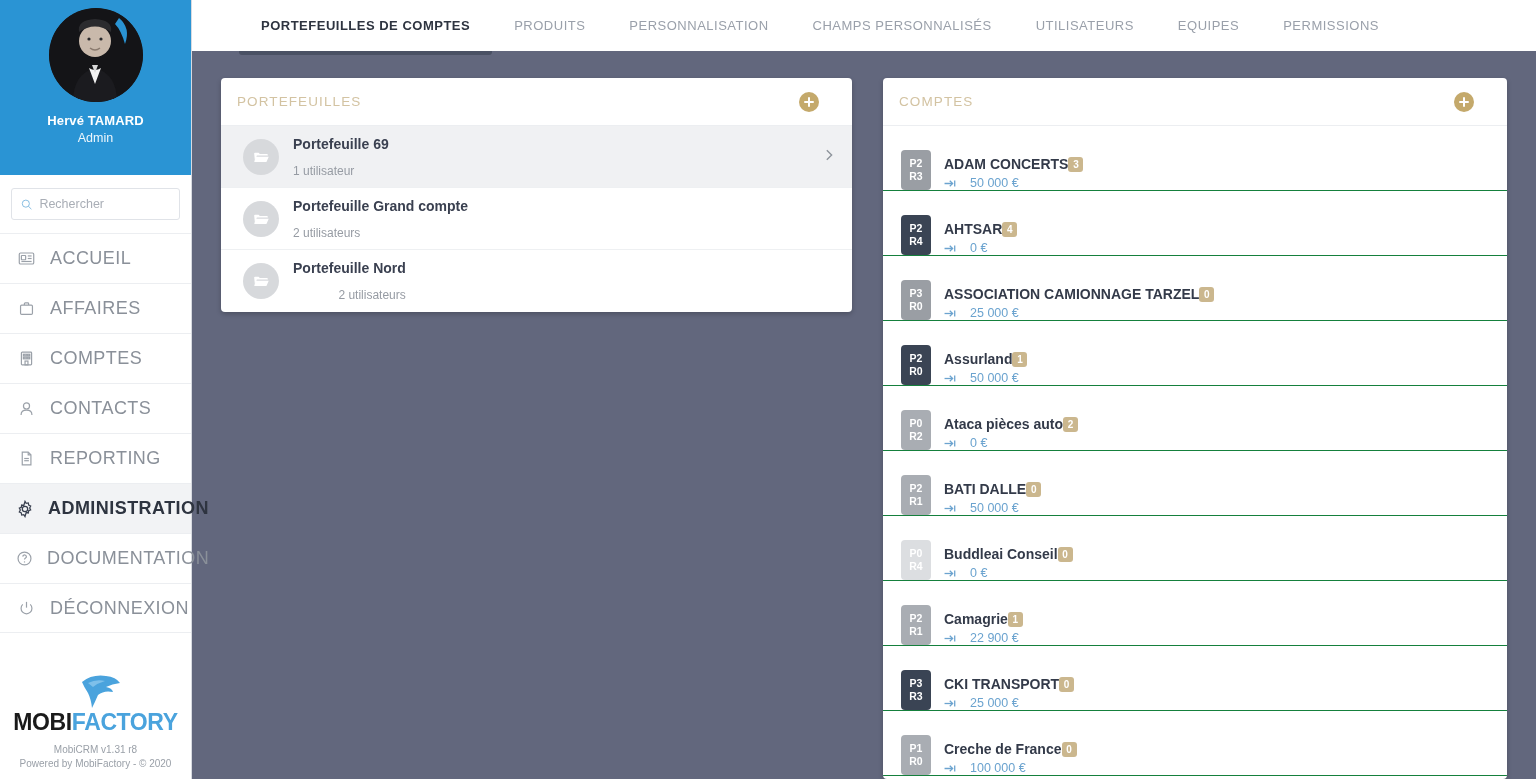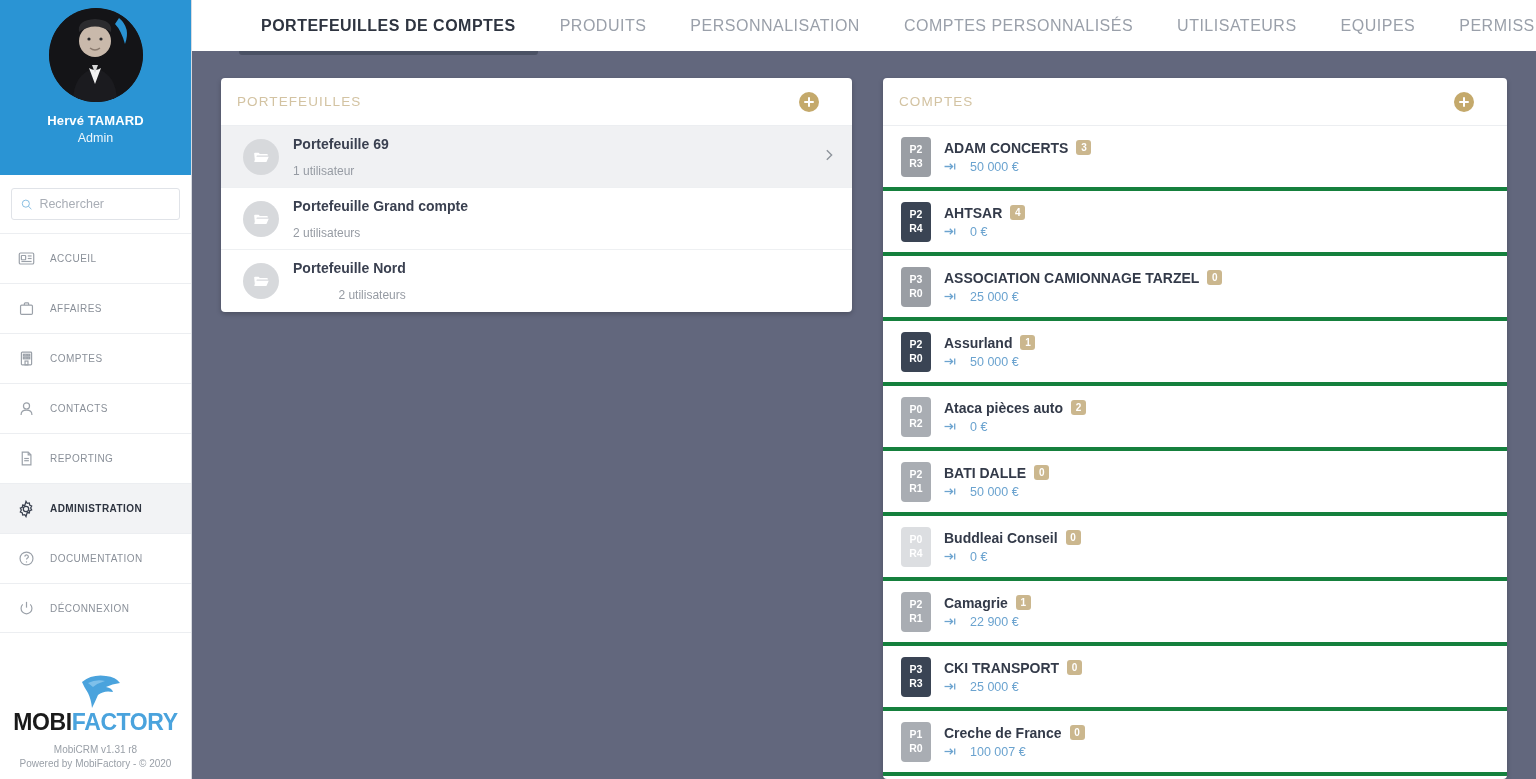--- a/index.html
+++ b/index.html
@@ -51,21 +51,21 @@
     font-family: "Liberation Sans", sans-serif; width: 100%;
     background: transparent;
   }
   .search-box input::placeholder { color: #a9aeb6; }
 
   .nav { display: flex; flex-direction: column; }
   .nav-item {
     height: 50px; display: flex; align-items: center; gap: 14px;
     padding: 0 0 0 16px;
     border-top: 1px solid #eceef1;
-    color: #8a9099; font-size: 10px; letter-spacing: .45px;
+    color: #8a9099; font-size: 18px; letter-spacing: .45px;
     cursor: pointer; background: #fff;
   }
   .nav-item:last-child { border-bottom: 1px solid #eceef1; }
   .nav-item.active { background: #f2f3f5; color: #2e3440; font-weight: bold; }
   .nav-item.active .nav-ico svg { stroke: #3a4150; }
   .nav-ico { width: 20px; display:flex; align-items:center; justify-content:center; }
   .nav-ico svg { stroke: #9ba1a9; fill: none; stroke-width: 1.4; }
 
   .brand {
     margin-top: auto; padding-bottom: 9px;
@@ -80,21 +80,21 @@
 
   
   .main { flex: 1 1 auto; position: relative; height: 779px; background: #62677d; }
   .tabbar {
     height: 51px; background: #ffffff;
     display: flex; align-items: center;
     padding-left: 47px; gap: 0;
     position: relative;
   }
   .tab {
-    font-size: 16px; letter-spacing: .5px; color: #9aa0aa;
+    font-size: 13px; letter-spacing: .5px; color: #9aa0aa;
     padding: 0 22px; height: 51px; line-height: 51px; cursor: pointer;
     position: relative; white-space: nowrap;
   }
   .tab.active { color: #2e3440; font-weight: bold; }
   .tab.active::after {
     content: ""; position: absolute; left: 0; right: 0; bottom: -4px;
     height: 4px; background: #4a5164; border-radius: 0 0 3px 3px;
   }
 
   .content { position: relative; padding: 27px 32px 0 29px; display: flex; gap: 31px; height: 728px; }
@@ -140,30 +140,30 @@
   .pf-ico svg { fill: #ffffff; }
   .pf-text { display: flex; flex-direction: column; gap: 12px; }
   .pf-name { font-size: 14px; font-weight: bold; color: #3a4050; }
   .pf-sub { font-size: 12px; color: #969ba3; }
   .pf-chev { margin-left: auto; color: #9aa0a8; }
   .pf-chev svg { stroke: #8e949c; fill: none; stroke-width: 1.6; }
 
   
   .acc-list { flex: 1 1 auto; overflow: hidden; }
   .acc-row {
-    height: 65px; display: flex; align-items: center; gap: 13px;
-    padding: 0 16px 0 18px; border-bottom: 4px solid #15803d; cursor: pointer;
+    height: 65px; display: flex; align-items: flex-end; gap: 13px;
+    padding: 0 16px 0 18px; border-bottom: 1px solid #15803d; cursor: pointer;
   }
   .pr-badge {
     width: 30px; height: 40px; border-radius: 4px; flex: 0 0 30px;
     display: flex; flex-direction: column; align-items: center; justify-content: center;
     color: #ffffff; font-size: 10.5px; font-weight: bold; line-height: 1.25;
   }
   .acc-text { display: flex; flex-direction: column; gap: 4px; min-width: 0; }
-  .acc-line1 { display: flex; align-items: center; gap: 8px; }
+  .acc-line1 { display: flex; align-items: center; }
   .acc-name { font-size: 14px; font-weight: bold; color: #333a49; white-space: nowrap; }
   .count-badge {
     min-width: 15px; height: 15px; padding: 0 4px; border-radius: 3px;
     background: #cbb78e; color: #fff; font-size: 10px; font-weight: bold;
     display: flex; align-items: center; justify-content: center;
   }
   .acc-line2 { display: flex; align-items: center; gap: 13px; color: #6ba3cf; font-size: 12.5px; }
   .acc-line2 svg { stroke: #6ba3cf; fill: none; stroke-width: 1.4; }
 </style>
 </head>
@@ -320,21 +320,21 @@
       </div>
     </div>
   </div>
 
   <div class="main">
 
     <div class="tabbar">
       <div class="tab active"><span>PORTEFEUILLES DE COMPTES</span></div>
       <div class="tab"><span>PRODUITS</span></div>
       <div class="tab"><span>PERSONNALISATION</span></div>
-      <div class="tab"><span>COMPTES PERSONNALISÉS</span></div>
+      <div class="tab"><span>CHAMPS PERSONNALISÉS</span></div>
       <div class="tab"><span>UTILISATEURS</span></div>
       <div class="tab"><span>EQUIPES</span></div>
       <div class="tab"><span>PERMISSIONS</span></div>
     </div>
 
     <div class="content">
 
       <div class="panel panel-left">
         <div class="panel-head">
           <div class="panel-title">PORTEFEUILLES</div>
@@ -584,21 +584,21 @@
                 <div class="acc-line1">
                   <span class="acc-name">Creche de France</span>
                   <span class="count-badge">0</span>
                 </div>
                 <div class="acc-line2">
                   <svg width="13" height="11" viewBox="0 0 14 12">
                     <line x1="0.5" y1="6" x2="9" y2="6"></line>
                     <polyline points="6.2,3 9.3,6 6.2,9"></polyline>
                     <line x1="11.6" y1="2.6" x2="11.6" y2="9.4"></line>
                   </svg>
-                  <span>100 007 €</span>
+                  <span>100 000 €</span>
                 </div>
               </div>
             </div>
           </div>
       </div>
 
     </div>
   </div>
 </div>
 

